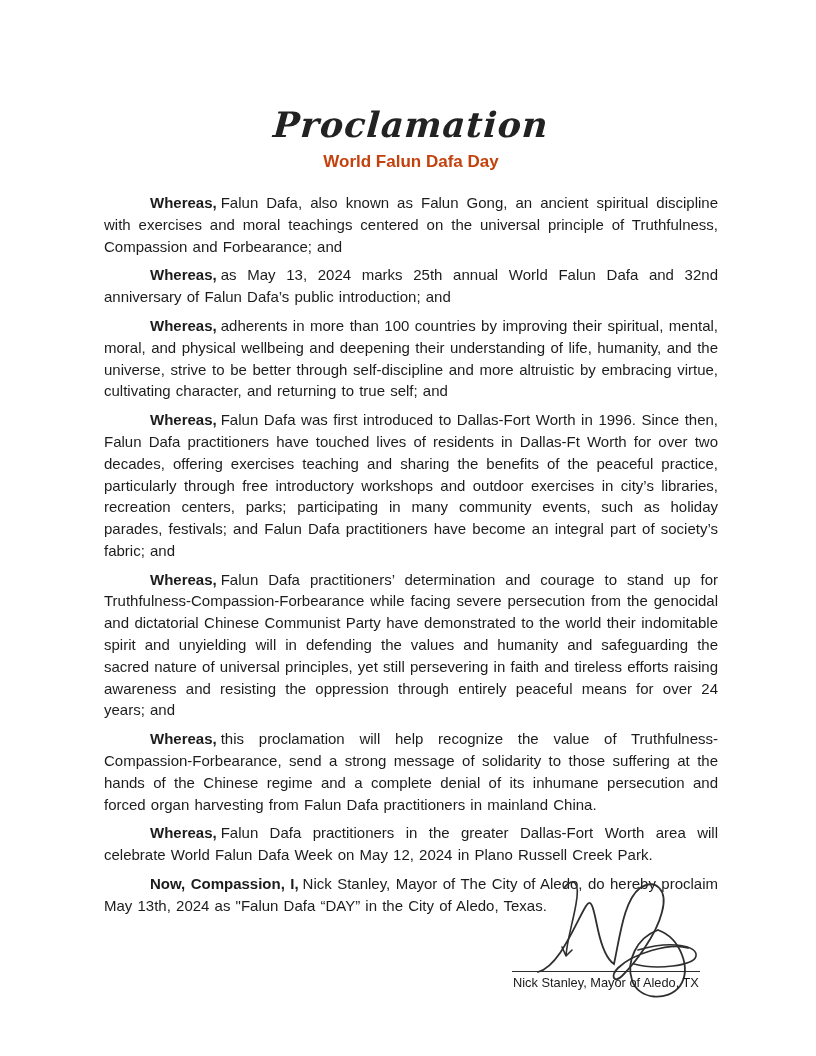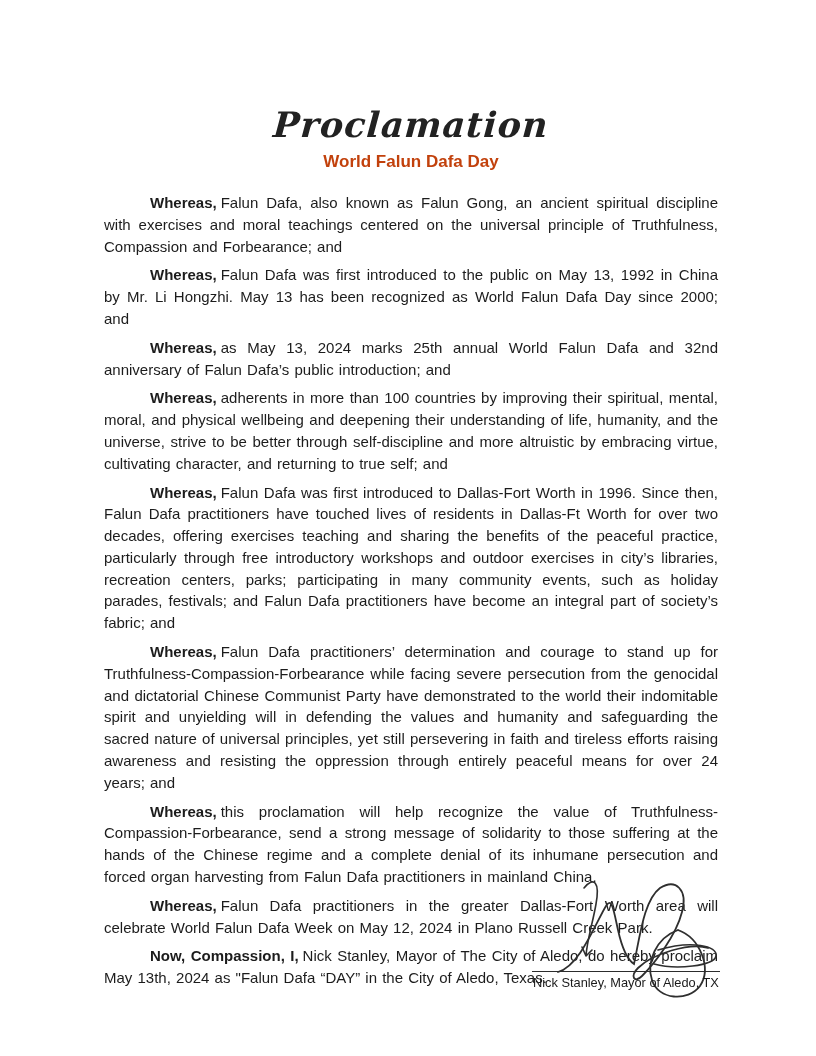--- a/index.html
+++ b/index.html
@@ -54,21 +54,21 @@
     text-indent: 46px;
     margin: 0 0 7px 0;
     word-spacing: 1px;
   }
   .para .lead {
     font-weight: 700;
     padding-right: 4px;
   }
   .signature-block {
     position: absolute;
-    left: 532px;
+    left: 512px;
     top: 872px;
     width: 188px;
     height: 150px;
     text-align: right;
   }
   .sig-scribble {
     position: absolute;
     left: 8px;
     top: 0;
     overflow: visible;
@@ -95,21 +95,20 @@
 <div class="page">
   <div class="content">
 
     <div class="doc-header">
       <h1 class="script-title">Proclamation</h1>
       <p class="subtitle">World Falun Dafa Day</p>
     </div>
 
     <div class="body-text">
       <p class="para"><span class="lead">Whereas,</span><span>Falun Dafa, also known as Falun Gong, an ancient spiritual discipline with exercises and moral teachings centered on the universal principle of Truthfulness, Compassion and Forbearance; and</span></p>
-      <p class="para"><span class="lead">Whereas,</span><span>Falun Dafa was first introduced to the public on May 13, 1992 in China by Mr. Li Hongzhi. May 13 has been recognized as World Falun Dafa Day since 2000; and</span></p>
       <p class="para"><span class="lead">Whereas,</span><span>as May 13, 2024 marks 25th annual World Falun Dafa and 32nd anniversary of Falun Dafa’s public introduction; and</span></p>
       <p class="para"><span class="lead">Whereas,</span><span>adherents in more than 100 countries by improving their spiritual, mental, moral, and physical wellbeing and deepening their understanding of life, humanity, and the universe, strive to be better through self-discipline and more altruistic by embracing virtue, cultivating character, and returning to true self; and</span></p>
       <p class="para"><span class="lead">Whereas,</span><span>Falun Dafa was first introduced to Dallas-Fort Worth in 1996. Since then, Falun Dafa practitioners have touched lives of residents in Dallas-Ft Worth for over two decades, offering exercises teaching and sharing the benefits of the peaceful practice, particularly through free introductory workshops and outdoor exercises in city’s libraries, recreation centers, parks; participating in many community events, such as holiday parades, festivals; and Falun Dafa practitioners have become an integral part of society’s fabric; and</span></p>
       <p class="para"><span class="lead">Whereas,</span><span>Falun Dafa practitioners’ determination and courage to stand up for Truthfulness-Compassion-Forbearance while facing severe persecution from the genocidal and dictatorial Chinese Communist Party have demonstrated to the world their indomitable spirit and unyielding will in defending the values and humanity and safeguarding the sacred nature of universal principles, yet still persevering in faith and tireless efforts raising awareness and resisting the oppression through entirely peaceful means for over 24 years; and</span></p>
       <p class="para"><span class="lead">Whereas,</span><span>this proclamation will help recognize the value of Truthfulness-Compassion-Forbearance, send a strong message of solidarity to those suffering at the hands of the Chinese regime and a complete denial of its inhumane persecution and forced organ harvesting from Falun Dafa practitioners in mainland China.</span></p>
       <p class="para"><span class="lead">Whereas,</span><span>Falun Dafa practitioners in the greater Dallas-Fort Worth area will celebrate World Falun Dafa Week on May 12, 2024 in Plano Russell Creek Park.</span></p>
       <p class="para"><span class="lead">Now, Compassion, I,</span><span>Nick Stanley, Mayor of The City of Aledo, do hereby proclaim May 13th, 2024 as "Falun Dafa “DAY” in the City of Aledo, Texas.</span></p>
     </div>
 
   </div>

